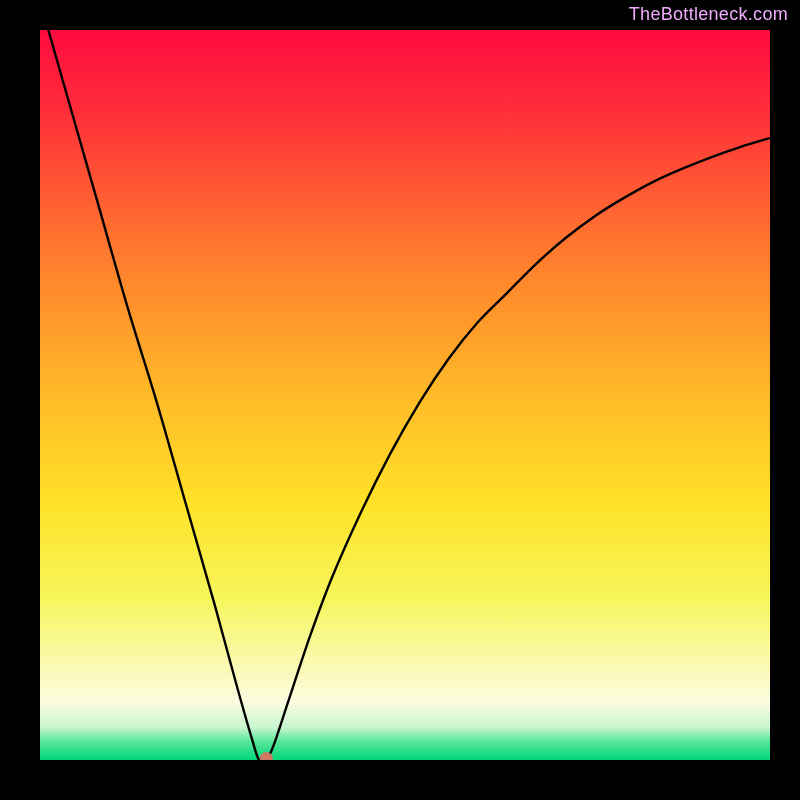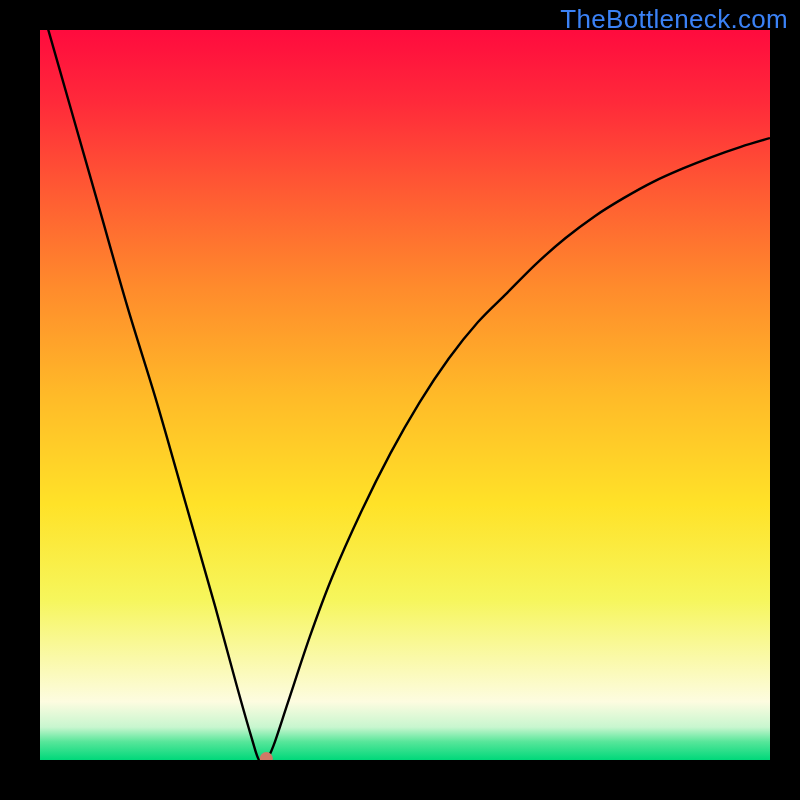--- a/index.html
+++ b/index.html
@@ -22,22 +22,22 @@
     left: 40px;
     top: 30px;
     width: 730px;
     height: 730px;
     box-sizing: border-box;
   }
   .watermark {
     position: absolute;
     top: 4px;
     right: 12px;
-    color: #3b82f6;
-    font-size: 26px;
+    color: #f0abfc;
+    font-size: 18px;
     font-weight: 500;
     letter-spacing: 0.3px;
     pointer-events: none;
     user-select: none;
   }
   svg {
     display: block;
   }
 </style>
 </head>

